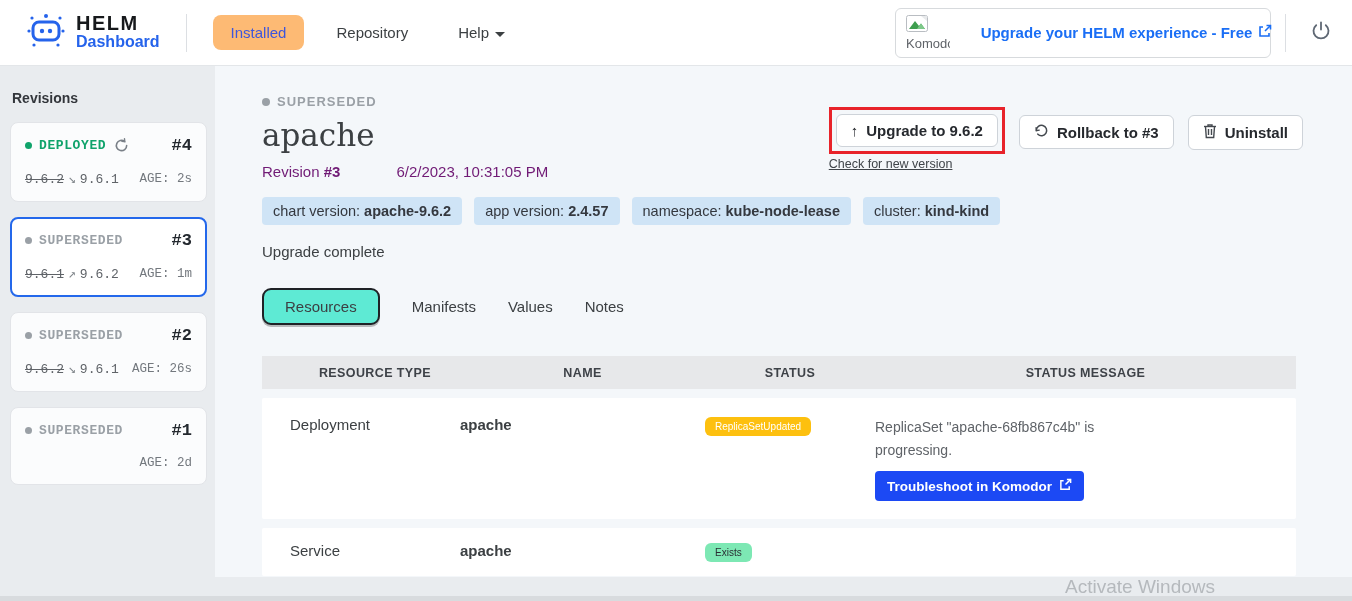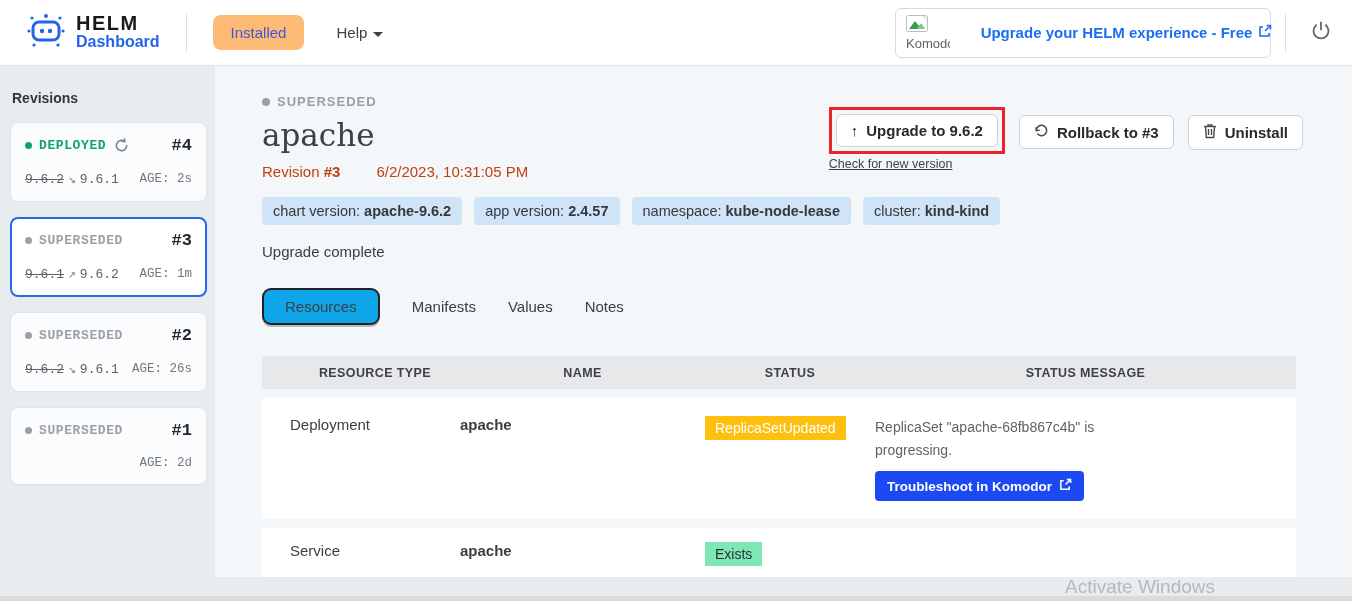--- a/index.html
+++ b/index.html
@@ -44,48 +44,48 @@
   .rev-age { margin-left:auto; font-size:12.5px; color:#73787e; }
   .reload-icon { margin-left:8px; display:inline-flex; }
 
   
   .main-col { flex:1; position:relative; }
   .panel { height:511px; background:#f4f7fa; position:relative; padding:28px 0 0 47px; overflow:hidden; }
   .status-line { display:flex; align-items:center; }
   .status-line .dot { width:8px; height:8px; }
   .main-status { font-size:13px; font-weight:700; letter-spacing:1px; color:#9aa0a6; }
   .page-title { font-family:"DejaVu Serif", serif; font-size:31px; font-weight:500; color:#3c4043; margin:8px 0 10px; }
-  .rev-row { display:flex; align-items:center; gap:36px; font-size:15px; color:#c2410c; }
+  .rev-row { display:flex; align-items:center; gap:56px; font-size:15px; color:#701a75; }
   .rev-label b { font-weight:700; }
 
   .actions { position:absolute; top:41px; right:49px; display:flex; gap:14px; align-items:flex-start; }
   .upgrade-wrap { display:flex; flex-direction:column; }
   .red-box { border:3px solid #e8232a; padding:4px; }
   .btn { background:#fff; border:1px solid #ced3d9; border-radius:6px; font-size:15px; font-weight:600; color:#26292e; padding:7px 14px; cursor:pointer; display:flex; align-items:center; gap:8px; font-family:"Liberation Sans", sans-serif; white-space:nowrap; }
   .red-box .btn { border-color:#ced3d9; }
   .shift-down { margin-top:8px; }
   .check-link { margin-top:3px; font-size:12.5px; color:#3f4449; text-decoration:underline; cursor:pointer; width:fit-content; }
 
   .chips { display:flex; gap:12px; margin-top:17px; }
   .chip { background:#cfe4f6; border-radius:4px; padding:6px 11px; font-size:14.5px; color:#34383f; white-space:nowrap; }
   .chip b { font-weight:700; }
   .status-text { margin-top:18px; font-size:15px; color:#3c4043; }
 
   .tabs { display:flex; align-items:center; gap:32px; margin-top:28px; }
   .tab { font-size:15px; color:#3c4043; cursor:pointer; padding:8px 0; }
-  .tab.active { border:2px solid #1f2226; border-radius:9px; padding:8px 21px; box-shadow:0 2px 0 rgba(0,0,0,0.25); background:#0ea5e9; }
+  .tab.active { border:2px solid #1f2226; border-radius:9px; padding:8px 21px; box-shadow:0 2px 0 rgba(0,0,0,0.25); background:#5eead4; }
 
   .table { margin-top:31px; margin-right:51px; width:1034px; }
   .tgrid { display:grid; grid-template-columns:170px 245px 170px 1fr; padding-left:28px; }
   .thead { background:#e7e8ea; height:33px; align-items:center;text-align:center; }
   .th { font-size:12.5px; font-weight:700; color:#3e4248; letter-spacing:0.4px; }
   .trow { background:#fff; margin-top:9px; border-radius:2px; }
   .trow .cell { padding-top:18px; padding-bottom:18px; font-size:15px; color:#3c4043; }
   .trow .cell.name { font-weight:700; }
-  .badge { display:inline-block; font-size:14px; border-radius:0; padding:4px 10px; }
+  .badge { display:inline-block; font-size:10px; border-radius:6px; padding:4px 10px; }
   .badge.amber { background:#fdc00f; color:#fff; }
   .badge.green { background:#7de8b4; color:#2a2e33; }
   .msg { font-size:14px; color:#5f6368; max-width:225px; line-height:1.65; }
   .k-btn { margin-top:9px; background:#1c49f4; color:#fff; border:none; border-radius:4px; font-size:13.5px; font-weight:700; padding:7px 12px; display:flex; align-items:center; gap:7px; cursor:pointer; font-family:"Liberation Sans", sans-serif; }
   .row2 .cell { padding-top:14px; padding-bottom:14px; }
 
   .bottom-strip { position:absolute; left:0; bottom:0; width:100%; height:5px; background:#d8dbde; }
   .watermark { position:absolute; right:137px; bottom:3px; font-size:19px; color:#b5b9bd; }
 </style>
 </head>
@@ -110,20 +110,21 @@
         </svg>
       </span>
       <div class="logo-text">
         <div class="logo-title">HELM</div>
         <div class="logo-sub">Dashboard</div>
       </div>
     </div>
     <div class="vdiv"></div>
     <nav class="nav">
       <div class="nav-item active">Installed</div>
+      <div class="nav-item">Repository</div>
       <div class="nav-item"><span>Help</span><span class="caret"></span></div>
     </nav>
     <div class="spacer"></div>
     <div class="banner">
       <div class="banner-img">
         <svg width="22" height="17" viewBox="0 0 22 17">
           <rect x="0.5" y="0.5" width="21" height="16" rx="2" fill="#fff" stroke="#b9bdc2"></rect>
           <polygon points="3,14 9,6 13,11 15,8.5 19,14" fill="#3e9e4f"></polygon>
           <polygon points="13,11 15,8.5 19,14 11,14" fill="#7ec98a"></polygon>
           <path d="M15 1 L21 1 L21 6 Z" fill="#e8eaec"></path>

